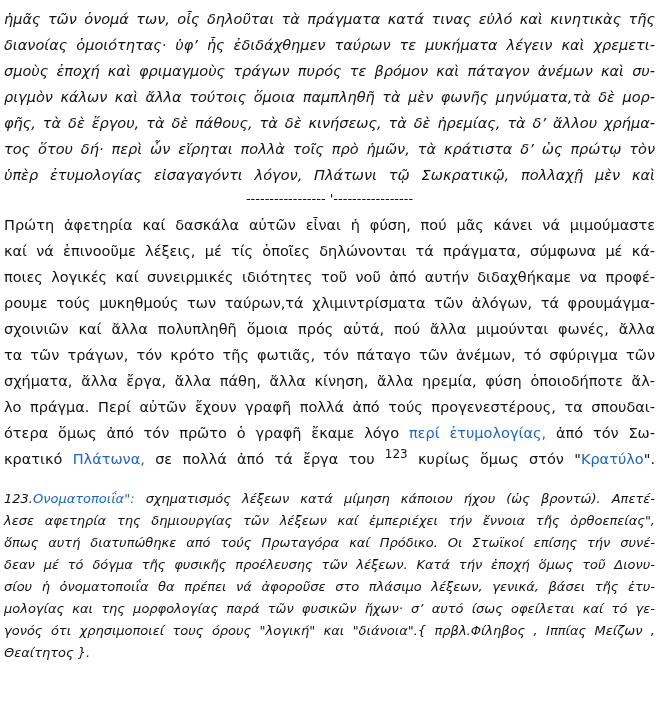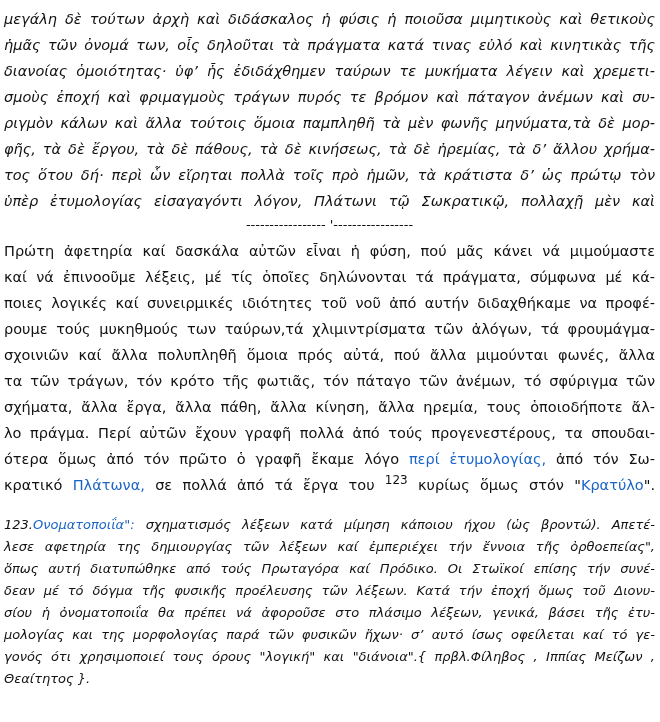--- a/index.html
+++ b/index.html
@@ -22,40 +22,39 @@
     text-align:center;text-align-last:center;font-size:13px;line-height:20px;
     margin:1px 0 3px 0;color:#121212;letter-spacing:0px;
   }
 </style>
 </head>
 <body style="background: rgb(255, 255, 255); color: rgb(18, 18, 18);">
 
 <div class="page">
 
   <div class="para ancient">
-    <div class="line"><span>μεγάλη δὲ τούτων ἀρχὴ καὶ διδάσκαλος ἡ φύσις ἡ ποιοῦσα μιμητικοὺς καὶ θετικοὺς</span></div>
     <div class="line"><span>ἡμᾶς τῶν ὀνομά των, οἷς δηλοῦται τὰ πράγματα κατά τινας εὐλό καὶ κινητικὰς τῆς</span></div>
     <div class="line"><span>διανοίας ὁμοιότητας·  ὑφ’ ἧς ἐδιδάχθημεν ταύρων τε μυκήματα λέγειν καὶ χρεμετι-</span></div>
     <div class="line"><span>σμοὺς ἐποχή καὶ φριμαγμοὺς τράγων πυρός τε βρόμον καὶ πάταγον ἀνέμων καὶ συ-</span></div>
     <div class="line"><span>ριγμὸν κάλων καὶ ἄλλα τούτοις ὅμοια παμπληθῆ τὰ μὲν φωνῆς μηνύματα,τὰ δὲ μορ-</span></div>
     <div class="line"><span>φῆς, τὰ δὲ ἔργου, τὰ δὲ πάθους, τὰ δὲ κινήσεως, τὰ δὲ ἠρεμίας, τὰ δ’ ἄλλου χρήμα-</span></div>
     <div class="line"><span>τος ὅτου δή· περὶ ὧν εἴρηται πολλὰ τοῖς πρὸ ἡμῶν, τὰ κράτιστα δ’ ὡς πρώτῳ </span><span class="b">τὸν</span></div>
     <div class="line"><span class="b">ὑπὲρ ἐτυμολογίας εἰσαγαγόντι λόγον, Πλάτωνι τῷ Σωκρατικῷ, πολλαχῇ μὲν καὶ</span></div>
   </div>
 
   <div class="divider">----------------- '-----------------</div>
 
   <div class="para modern">
     <div class="line"><span>Πρώτη ἀφετηρία καί δασκάλα αὐτῶν εἶναι ἡ φύση, πού μᾶς κάνει νά μιμούμαστε</span></div>
     <div class="line"><span>καί νά ἐπινοοῦμε λέξεις, μέ τίς ὁποῖες δηλώνονται τά πράγματα, σύμφωνα μέ κά-</span></div>
     <div class="line"><span>ποιες λογικές καί συνειρμικές ιδιότητες τοῦ νοῦ ἀπό αυτήν διδαχθήκαμε να προφέ-</span></div>
     <div class="line"><span>ρουμε τούς μυκηθμούς των ταύρων,τά χλιμιντρίσματα τῶν ἀλόγων, τά φρουμάγμα-</span></div>
     <div class="line"><span>σχοινιῶν καί ἄλλα πολυπληθῆ ὅμοια πρός αὐτά, πού ἄλλα μιμούνται φωνές, ἄλλα</span></div>
     <div class="line"><span>τα τῶν τράγων, τόν κρότο τῆς φωτιᾶς, τόν πάταγο τῶν ἀνέμων, τό σφύριγμα τῶν</span></div>
-    <div class="line"><span>σχήματα, ἄλλα ἔργα, ἄλλα πάθη, ἄλλα κίνηση, ἄλλα ηρεμία, τους ὁποιοδήποτε ἄλ-</span></div>
+    <div class="line"><span>σχήματα, ἄλλα ἔργα, ἄλλα πάθη, ἄλλα κίνηση, ἄλλα ηρεμία, φύση ὁποιοδήποτε ἄλ-</span></div>
     <div class="line"><span>λο πράγμα. Περί αὐτῶν ἔχουν γραφῆ πολλά ἀπό τούς προγενεστέρους, τα σπουδαι-</span></div>
     <div class="line"><span>ότερα ὅμως ἀπό τόν </span><span class="b">πρῶτο ὁ γραφῆ ἔκαμε λόγο </span><span class="b blue">περί ἐτυμολογίας,</span><span class="b"> ἀπό τόν Σω-</span></div>
     <div class="line"><span class="b">κρατικό </span><span class="b blue">Πλάτωνα,</span><span class="b"> σε πολλά ἀπό τά ἔργα του </span><span class="sup">123</span><span class="b"> κυρίως ὅμως στόν "</span><span class="b blue">Κρατύλο</span><span class="b">".</span></div>
   </div>
 
   <div class="para footnote">
     <div class="line"><span class="b">123.</span><span class="b blue">Ονοματοποιΐα":</span><span> σχηματισμός λέξεων κατά μίμηση κάποιου ήχου (ὡς βροντώ). Απετέ-</span></div>
     <div class="line"><span>λεσε αφετηρία της δημιουργίας τῶν λέξεων καί ἐμπεριέχει τήν ἔννοια τῆς </span><span class="b">ὀρθοεπεία</span><span>ς",</span></div>
     <div class="line"><span>ὅπως αυτή διατυπώθηκε από τούς Πρωταγόρα καί Πρόδικο. Οι Στωϊκοί επίσης τήν συνέ-</span></div>
     <div class="line"><span>δεαν μέ τό δόγμα τῆς φυσικῆς προέλευσης τῶν λέξεων. Κατά τήν ἐποχή ὅμως τοῦ Διονυ-</span></div>

